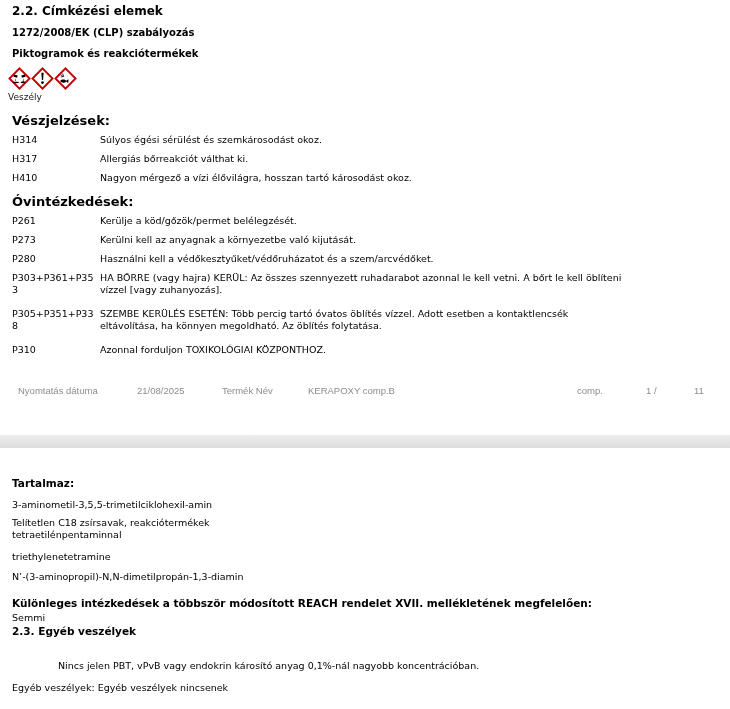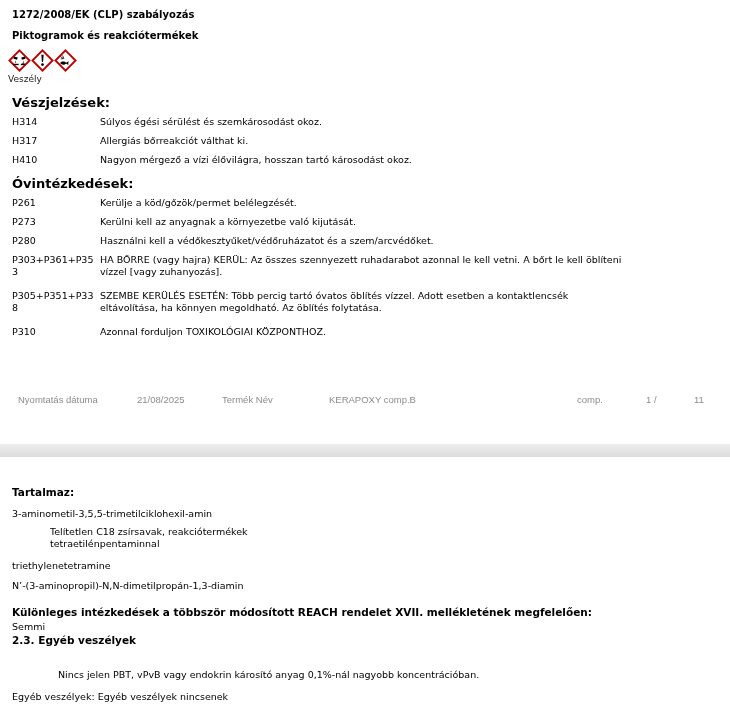--- a/index.html
+++ b/index.html
@@ -25,45 +25,46 @@
   .def-code { width:82px; flex:none; word-break:break-all; }
   .def-gap  { width:6px; flex:none; }
   .def-text { width:522px; }
 
   .footer { position:absolute; left:0; top:385px; width:730px; height:14px;
             font-family:"Liberation Sans", sans-serif; font-size:9.5px; color:#8c8c8c; }
   .footer span { position:absolute; top:0; white-space:nowrap; }
   .f-date-label   { left:18px; }
   .f-date         { left:137px; }
   .f-prod-label   { left:222px; }
-  .f-prod-name    { left:329px;text-align:right; }
+  .f-prod-name    { left:308px;text-align:right; }
   .f-page-label   { left:577px; }
   .f-page-current { left:646px; }
   .f-page-total   { left:694px; }
 
   .page-break { height:13px; background:linear-gradient(#ededed, #dddddd); }
 
   .page2 { padding-top:29px; }
   .p2-head { font-size:10.5px; line-height:13px; font-weight:bold; }
   .substance { font-size:9.5px; line-height:12px; max-width:242px; }
   .substance.s0 { margin-top:9px; }
-  .substance.s1 { margin-top:6px;margin-left:38px; }
+  .substance.s1 { margin-top:6px; }
   .substance.s2 { margin-top:10px; }
   .substance.s3 { margin-top:8px; }
   .reach-head { font-size:10.5px; line-height:13px; font-weight:bold; margin-top:14px; }
   .reach-val  { font-size:9.5px; line-height:12px; margin-top:2px; }
   .sec23      { font-size:10.5px; line-height:13px; font-weight:bold; margin-top:1px; }
   .pbt-line   { font-size:9.5px; line-height:12px; margin-top:22px; margin-left:46px; }
   .other-line { font-size:9.5px; line-height:12px; margin-top:10px; }
 </style>
 </head>
 <body>
 
 <div class="page page1">
 
+  <div class="doc-title">2.2. Címkézési elemek</div>
   <div class="sub-bold">1272/2008/EK (CLP) szabályozás</div>
   <div class="sub-bold">Piktogramok és reakciótermékek</div>
 
   <div class="pict-row">
 
     <svg width="23" height="23" viewBox="0 0 32 32">
       <polygon points="16,2 30,16 16,30 2,16" fill="#ffffff" stroke="#c00000" stroke-width="2.6"></polygon>
       <path d="M8.5 10.5 l5 1.3 -0.9 3 -5 -1.3 z" fill="#000"></path>
       <path d="M23.5 10.5 l-5 1.3 0.9 3 5 -1.3 z" fill="#000"></path>
       <path d="M10.6 16 l-0.6 3.2 1.4 0 -0.8 -3.2z" fill="#000"></path>

